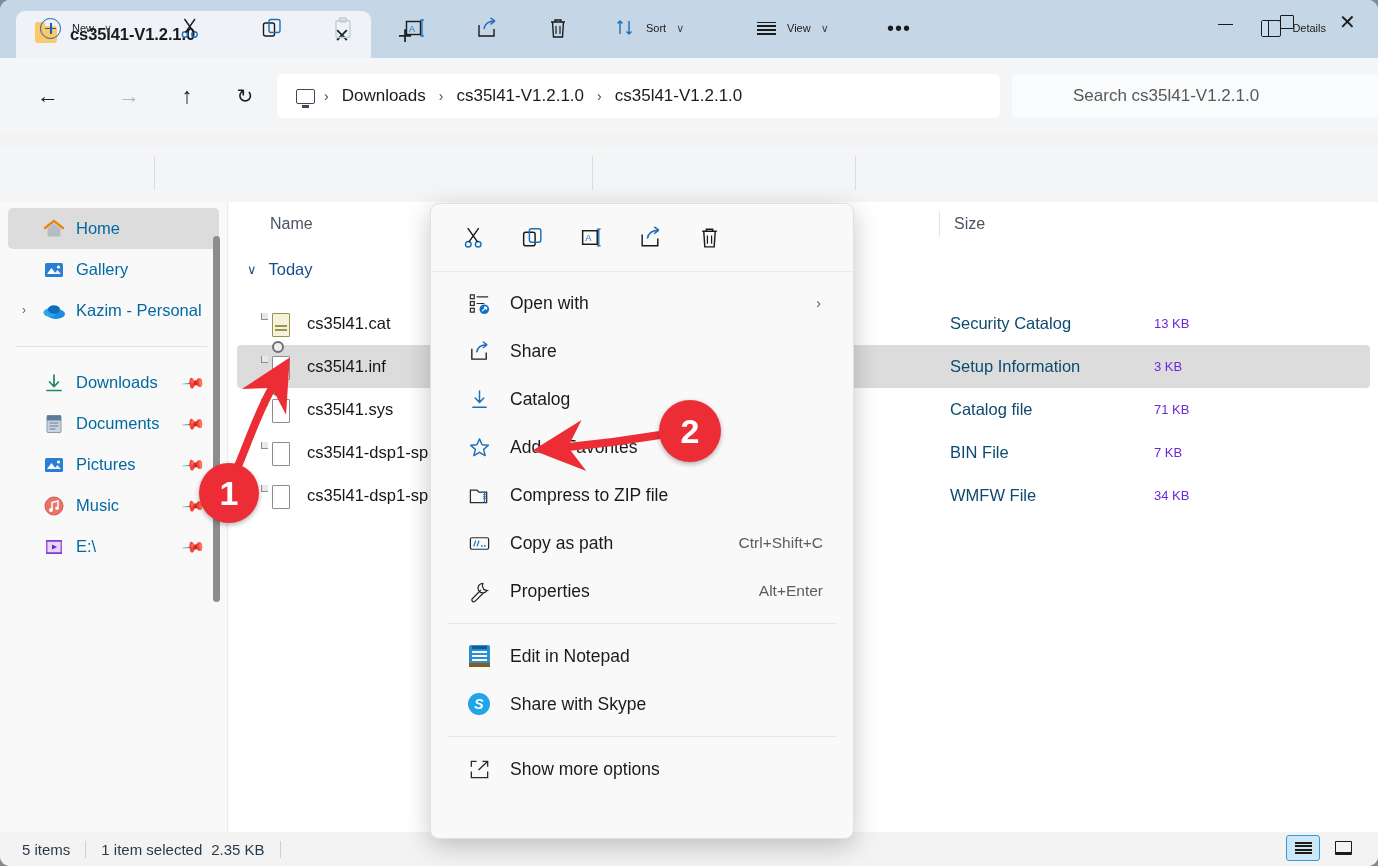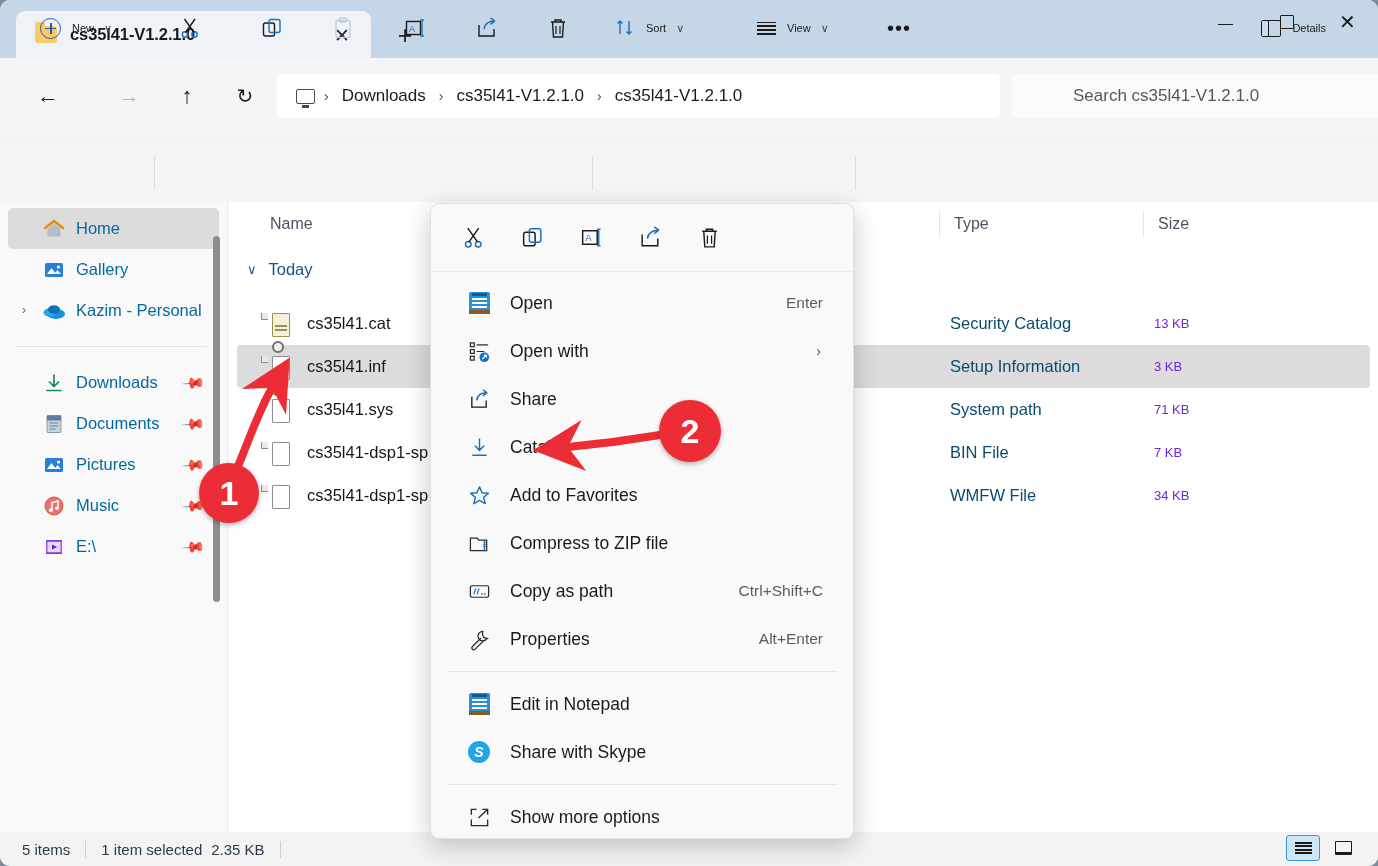--- a/index.html
+++ b/index.html
@@ -614,21 +614,20 @@
       <div class="sb-track">
         <div class="sb-thumb"></div>
       </div>
     </div>
 
     <div class="filepane">
 
       <div class="colhead">
         <div class="col col-name first">Name</div>
         <div class="col col-date">Date modified</div>
-        <div class="col col-type">Type</div>
         <div class="col col-size">Size</div>
       </div>
 
       <div class="group-hdr">
         <span class="group-chev">∨</span>
         <span class="group-label">Today</span>
       </div>
 
       <div class="row" style="top:100px;">
         <span class="row-icon">
@@ -649,21 +648,21 @@
         <span class="row-type">Setup Information</span>
         <span class="row-size">3 KB</span>
       </div>
 
       <div class="row" style="top:186px;">
         <span class="row-icon">
           <span class="fic"><span class="page"></span><span class="fold"></span><span class="gear" style="width:11px;height:11px;"></span></span>
         </span>
         <span class="row-name">cs35l41.sys</span>
         <span class="row-date">M</span>
-        <span class="row-type">System path</span>
+        <span class="row-type">Catalog file</span>
         <span class="row-size">71 KB</span>
       </div>
 
       <div class="row" style="top:229px;">
         <span class="row-icon">
           <span class="fic"><span class="page"></span><span class="fold"></span></span>
         </span>
         <span class="row-name">cs35l41-dsp1-sp</span>
         <span class="row-date">M</span>
         <span class="row-type">BIN File</span>
@@ -737,30 +736,20 @@
       <div class="ctx-ib">
         <svg width="25" height="25" viewBox="0 0 24 24">
             <path d="M5 6 h14 M9 6 V4 h6 v2 M6.5 6 l1 15 h9 l1 -15" fill="none" stroke="#1b1b1b" stroke-width="1.4"></path>
             <path d="M10 10 v8 M14 10 v8" stroke="#1b1b1b" stroke-width="1.2"></path>
           </svg>
       </div>
     </div>
 
     <div class="ctx-list">
 
-      <div class="ctx-item">
-        <span class="ctx-ico">
-          <span class="np">
-              <u></u>
-              <i></i>
-            </span>
-        </span>
-        <span class="ctx-label">Open</span>
-        <span class="ctx-accel">Enter</span>
-      </div>
 
       <div class="ctx-item">
         <span class="ctx-ico">
           <svg width="23" height="23" viewBox="0 0 24 24">
               <g fill="none" stroke="#2b2b2b" stroke-width="1.3">
                 <rect x="2.5" y="3" width="4" height="4"></rect>
                 <rect x="2.5" y="10" width="4" height="4"></rect>
                 <rect x="2.5" y="17" width="4" height="4"></rect>
                 <path d="M9 5 h12 M9 12 h8"></path>
               </g>

